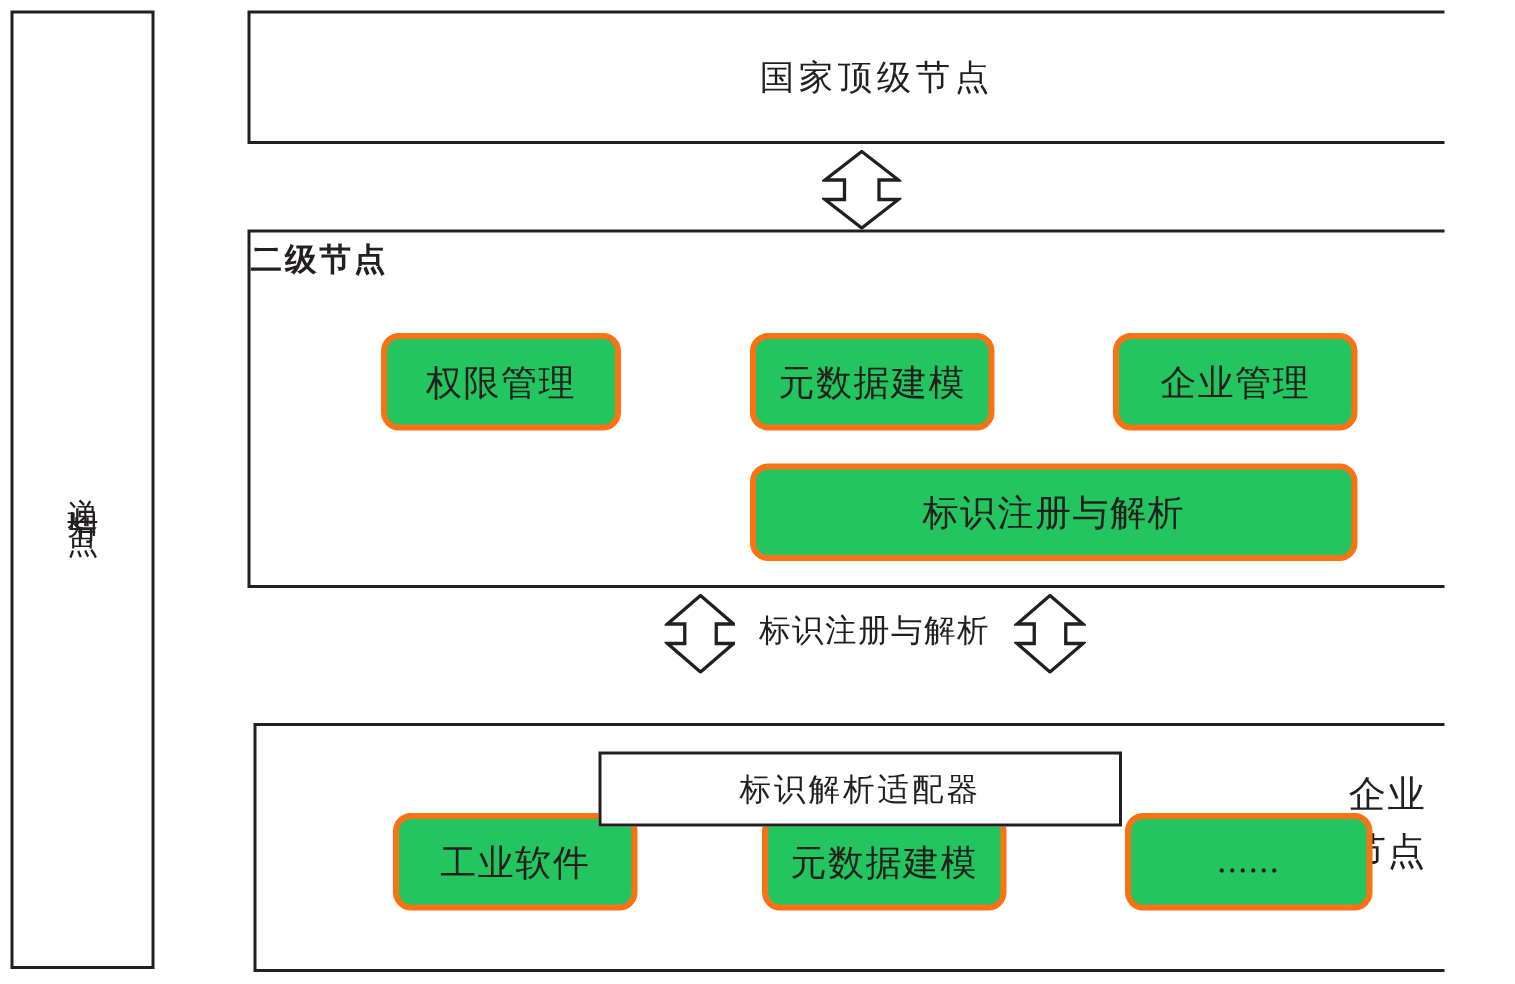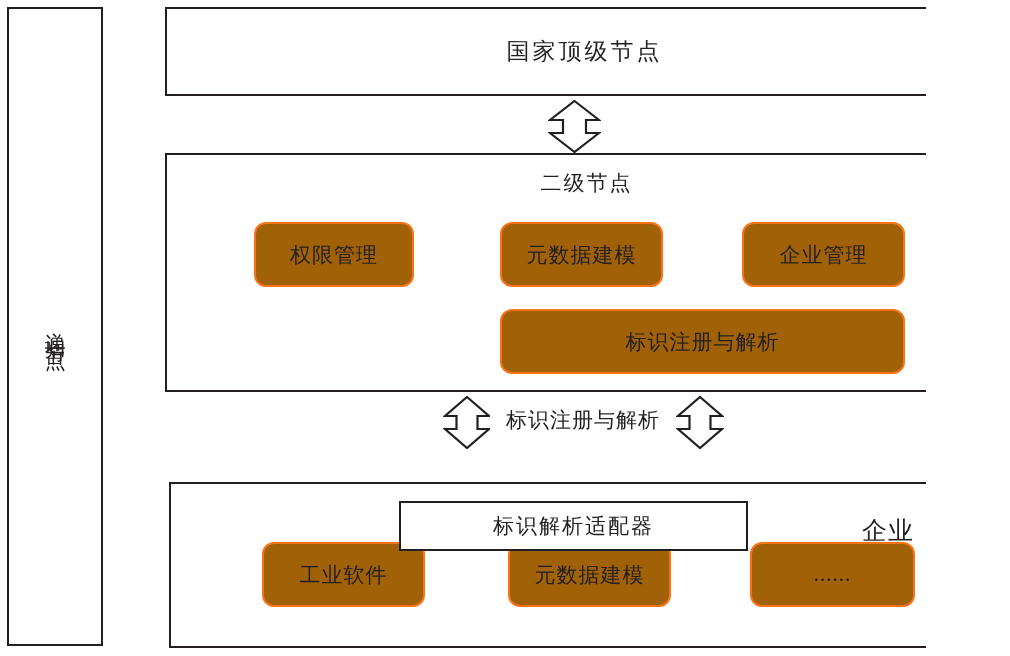--- a/index.html
+++ b/index.html
@@ -10,39 +10,40 @@
   body {
     font-family: "Liberation Serif", "DejaVu Serif", serif;
     color: #231f20;
   }
   #canvas {
     position: relative;
     width: 926px;
     height: 656px;
     background: #ffffff;
     overflow: hidden;
+    padding-left: 37px;
   }
 
   
   .rect {
     position: absolute;
     box-sizing: border-box;
     border: 2px solid #231f20;
     background: #ffffff;
   }
   .rounded {
     position: absolute;
     box-sizing: border-box;
-    border: 2px solid #f97316;
+    border: 4px solid #f97316;
     border-radius: 12px;
-    background: #a16207;
-    display: flex;
-    align-items: center;
-    justify-content: center;
-    font-size: 21px;
+    background: #22c55e;
+    display: flex;
+    align-items: center;
+    justify-content: center;
+    font-size: 24px;
     letter-spacing: 1px;
     white-space: nowrap;
   }
 
   
   #sidebar-box {
     left: 7px;
     top: 7px;
     width: 96px;
     height: 639px;
@@ -76,25 +77,26 @@
   
   #second-level-box {
     left: 165px;
     top: 153px;
     width: 839px;
     height: 239px;
   }
   #second-level-title {
     position: absolute;
     left: 0;
-    top: 14px;
+    top: 4px;
     width: 839px;
-    text-align: center;
+    text-align: left;
     font-size: 21px;
     letter-spacing: 2px;
+    font-weight: bold;
   }
 
   
   #enterprise-box {
     left: 169px;
     top: 482px;
     width: 835px;
     height: 166px;
   }
   #enterprise-label {

